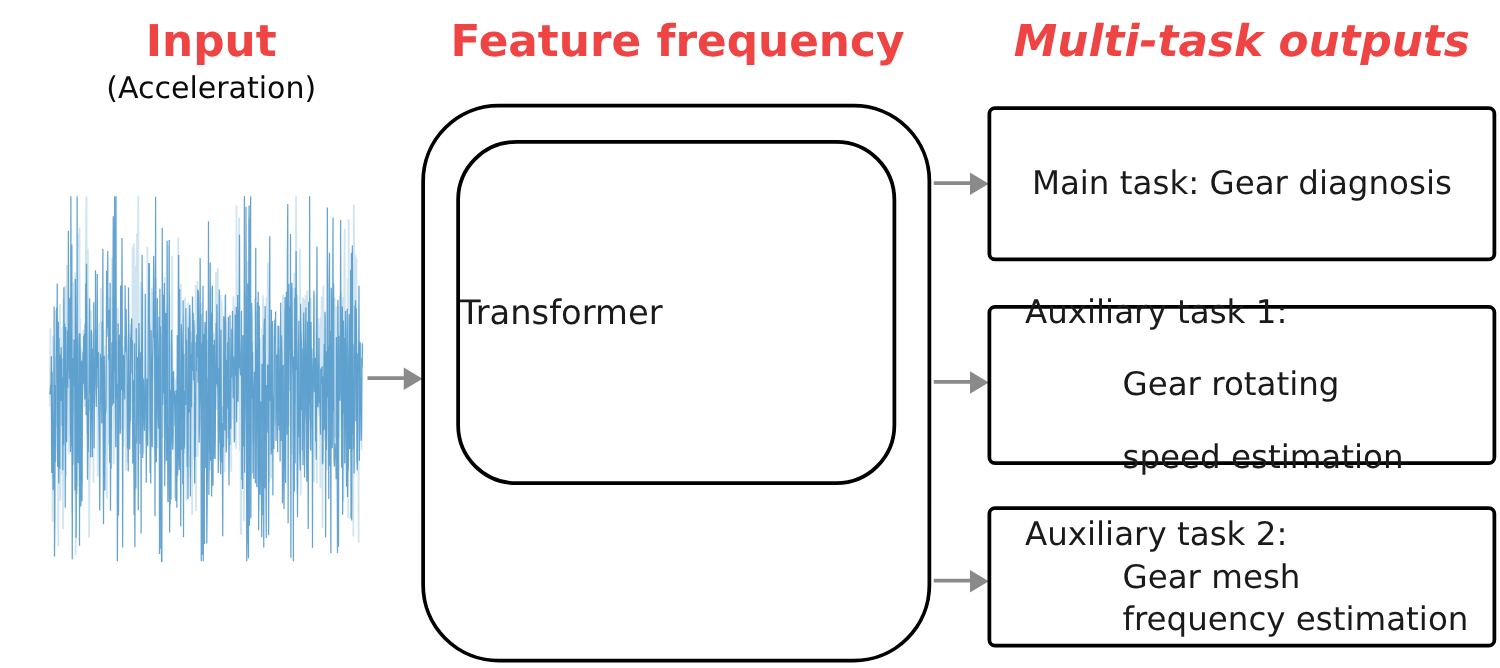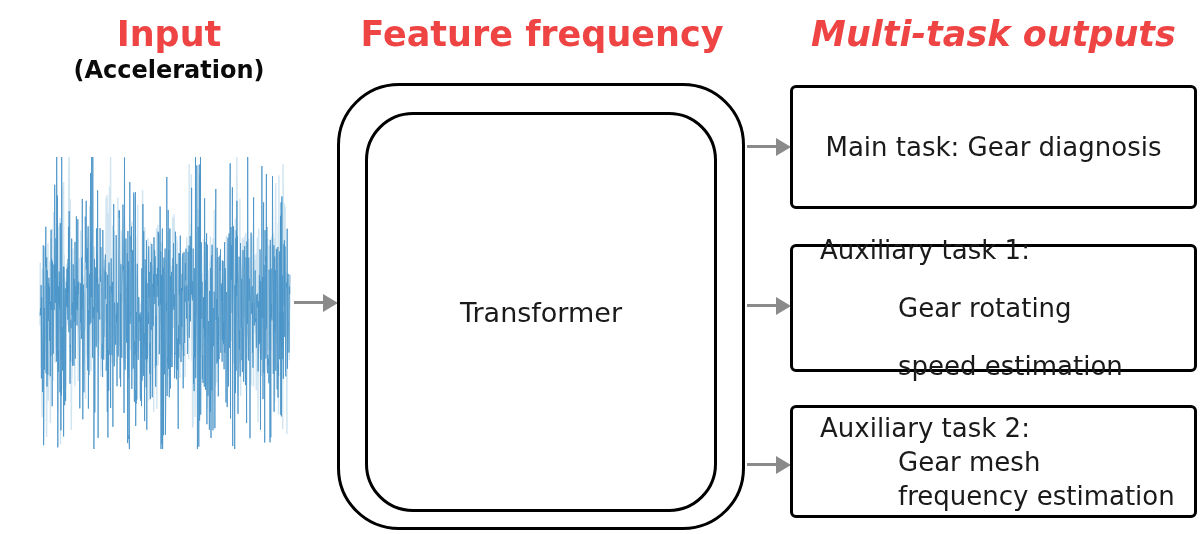--- a/index.html
+++ b/index.html
@@ -18,21 +18,21 @@
     font-weight:bold;
     text-align:center;
     line-height:44px;
     letter-spacing:0px;
     color:#ef4444;
     white-space:nowrap;
   }
   #input-title{left:58px;top:12px;width:222px;}
   #input-subtitle{
     position:absolute;left:28px;top:54px;width:282px;
-    font-size:24px;font-weight:bold;text-align:center;line-height:32px;color:#0a0a0a;
+    font-size:24px;font-weight:normal;text-align:center;line-height:32px;color:#0a0a0a;
     white-space:nowrap;
   }
   #feature-title{left:338px;top:12px;width:408px;}
   #outputs-title{left:790px;top:12px;width:407px;font-style:italic;}
 
   
   #waveform-svg{position:absolute;left:36px;top:155px;width:258px;height:296px;}
 
   
   .arrow{position:absolute;}
@@ -44,24 +44,24 @@
     border-left:15px solid var(--arrow,#888);
   }
 
   
   #fe-outer{
     position:absolute;left:337px;top:83px;width:408px;height:447px;
     border:3.5px solid var(--border,#000);border-radius:62px;
     box-sizing:border-box;background:#fff;
   }
   #fe-inner{
-    position:absolute;left:25px;top:26px;width:352px;height:400px;
+    position:absolute;left:25px;top:26px;width:352px;height:276px;
     border:3px solid var(--border,#000);border-radius:48px;
     box-sizing:border-box;
-    display:flex;align-items:center;justify-content:center;
+    display:flex;align-items:center;justify-content:flex-start;
   }
   #transformer-label{font-size:27px;color:#1a1a1a;}
 
   
   .out-box{
     position:absolute;left:790px;width:407px;
     border:3px solid var(--border,#000);border-radius:6px;
     box-sizing:border-box;background:#fff;
     font-size:26px;line-height:34px;color:#1a1a1a;
   }

